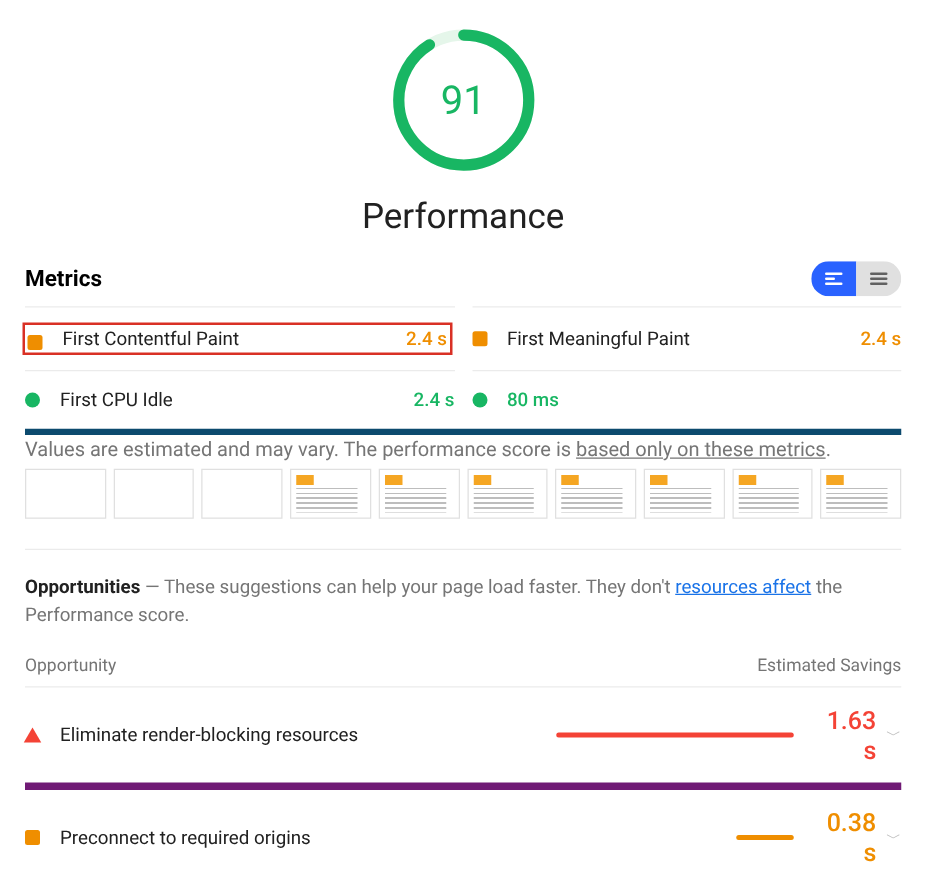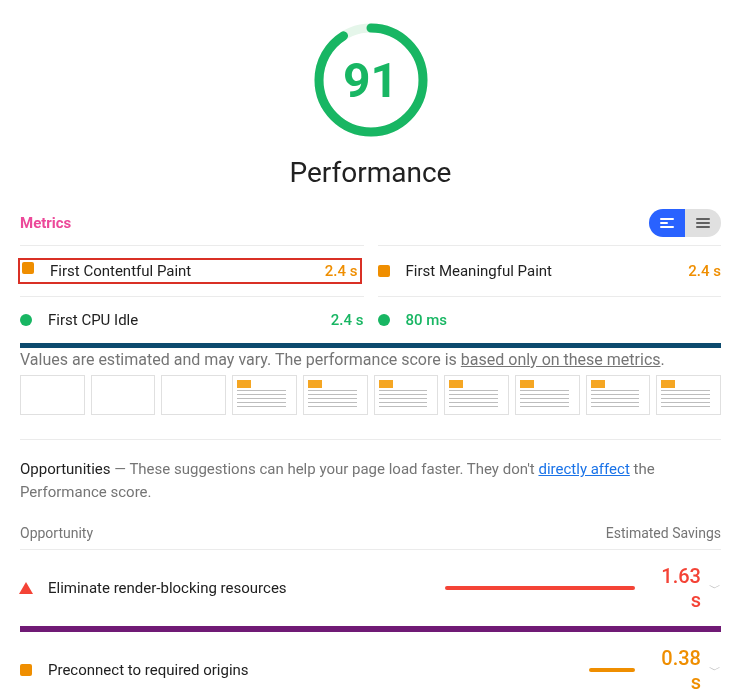--- a/index.html
+++ b/index.html
@@ -8,25 +8,25 @@
       background: #fff;
       width: 741px;
       padding: 20px;
       color: #212121;
     }
     .gauge-wrap { display: flex; flex-direction: column; align-items: center; margin-bottom: 20px; }
     .gauge { position: relative; width: 120px; height: 120px; }
     .gauge svg { transform: rotate(-90deg); }
     .gauge-bg { fill: none; stroke: #E5F6EA; stroke-width: 9; }
     .gauge-fg { fill: none; stroke: #18B663; stroke-width: 9; stroke-linecap: round; }
-    .gauge-num { position: absolute; top: 0; left: 0; width: 120px; height: 120px; display: flex; align-items: center; justify-content: center; font-size: 48px; font-weight: 700; color: #18B663; }
+    .gauge-num { position: absolute; top: 0; left: 0; width: 120px; height: 120px; display: flex; align-items: center; justify-content: center; font-size: 32px; font-weight: 400; color: #18B663; }
     .gauge-title { font-size: 28px; font-weight: 400; color: #212121; margin-top: 16px; }
 
     .section-head { display: flex; justify-content: space-between; align-items: center; margin-bottom: 8px; }
-    .section-title { font-size: 15px; font-weight: 700; color: #ec4899; }
+    .section-title { font-size: 18px; font-weight: 700; color: #000000; }
     .pill-group { display: flex; border-radius: 20px; overflow: hidden; }
     .pill { width: 36px; height: 28px; display: flex; align-items: center; justify-content: center; cursor: pointer; }
     .pill-active { background: #2962FF; }
     .pill-inactive { background: #E0E0E0; }
     .pill-icon { display: flex; flex-direction: column; gap: 2px; }
     .pill-icon span { display: block; height: 2px; background: #fff; border-radius: 1px; }
     .pill-inactive .pill-icon span { background: #616161; }
 
     .metrics-grid { display: grid; grid-template-columns: 1fr 1fr; column-gap: 14px; }
     .metric { display: flex; align-items: center; padding: 14px 0; border-top: 1px solid #EBEBEB; }
@@ -43,21 +43,21 @@
 
     .foot-note { border-top: 5px solid #0c4a6e; padding: 2px 0; font-size: 16px; color: #757575; }
     .foot-note a { color: #757575; text-decoration: underline; cursor: pointer; }
 
     .filmstrip { display: flex; gap: 6px; padding: 4px 0 24px 0; border-bottom: 1px solid #EBEBEB; }
     .frame { flex: 1; height: 40px; border: 1px solid #E0E0E0; background: #fff; position: relative; overflow: hidden; }
     .frame.filled::before { content: ""; position: absolute; left: 4px; top: 4px; width: 14px; height: 8px; background: #F5A623; }
     .frame.filled::after { content: ""; position: absolute; left: 4px; top: 14px; right: 10px; bottom: 4px; background: repeating-linear-gradient(#BDBDBD, #BDBDBD 1px, transparent 1px, transparent 4px); }
 
     .opp-intro { padding: 18px 0 14px 0; font-size: 15px; color: #757575; line-height: 1.5; }
-    .opp-intro strong { color: #212121; font-weight: 400; margin-top: 46px; }
+    .opp-intro strong { color: #212121; font-weight: 700; margin-top: 46px; }
     .opp-intro a { color: #1A73E8; text-decoration: underline; cursor: pointer; }
 
     .opp-head { display: flex; justify-content: space-between; padding: 8px 0; border-bottom: 1px solid #EBEBEB; font-size: 14px; color: #757575; }
     .opp-row { display: flex; align-items: center; padding: 14px 0; border-bottom: 6px solid #701a75; }
     .opp-shape { width: 12px; height: 12px; margin-right: 16px; flex-shrink: 0; }
     .tri-red { width: 0; height: 0; border-left: 7px solid transparent; border-right: 7px solid transparent; border-bottom: 12px solid #F44336; margin-left: -1px; }
     .sq-orange { background: #EF8E00; border-radius: 2px; }
     .opp-name { flex: 1; font-size: 15px; color: #212121; }
     .opp-bar-wrap { width: 190px; height: 4px; position: relative; margin-right: 12px; }
     .opp-bar { position: absolute; left: 0; top: 0; height: 4px; border-radius: 2px; }
@@ -95,21 +95,21 @@
         <span style="width:14px"></span>
           <span style="width:14px"></span>
           <span style="width:14px"></span>
       </div>
     </div>
   </div>
 </div>
 
 <div class="metrics-grid" id="metrics-grid">
     <div class="metric">
-      <div class="highlight-box" style="display: flex; align-items: flex-start; width: 100%;">
+      <div class="highlight-box" style="display: flex; align-items: flex-end; width: 100%;">
         <span class="metric-badge  badge-orange"></span>
         <span class="metric-name">First Contentful Paint</span>
         <span class="metric-val val-orange">2.4 s</span>
       </div>
     </div>
     <div class="metric">
       <span class="metric-badge  badge-orange"></span>
       <span class="metric-name">First Meaningful Paint</span>
       <span class="metric-val val-orange">2.4 s</span>
     </div>
@@ -135,21 +135,21 @@
     <div class="frame filled"></div>
     <div class="frame filled"></div>
     <div class="frame filled"></div>
     <div class="frame filled"></div>
     <div class="frame filled"></div>
     <div class="frame filled"></div>
     <div class="frame filled"></div>
   </div>
 
 <div class="opp-intro">
-  <strong>Opportunities</strong><span> — These suggestions can help your page load faster. They don't </span><a>directly affect</a><span> the Performance score.</span>
+  <strong>Opportunities</strong><span> — These suggestions can help your page load faster. They don't </span><a>resources affect</a><span> the Performance score.</span>
 </div>
 
 <div class="opp-head">
   <span>Opportunity</span>
   <span>Estimated Savings</span>
 </div>
 
 <div id="opp-list">
     <div class="opp-row">
       <div class="opp-shape">

